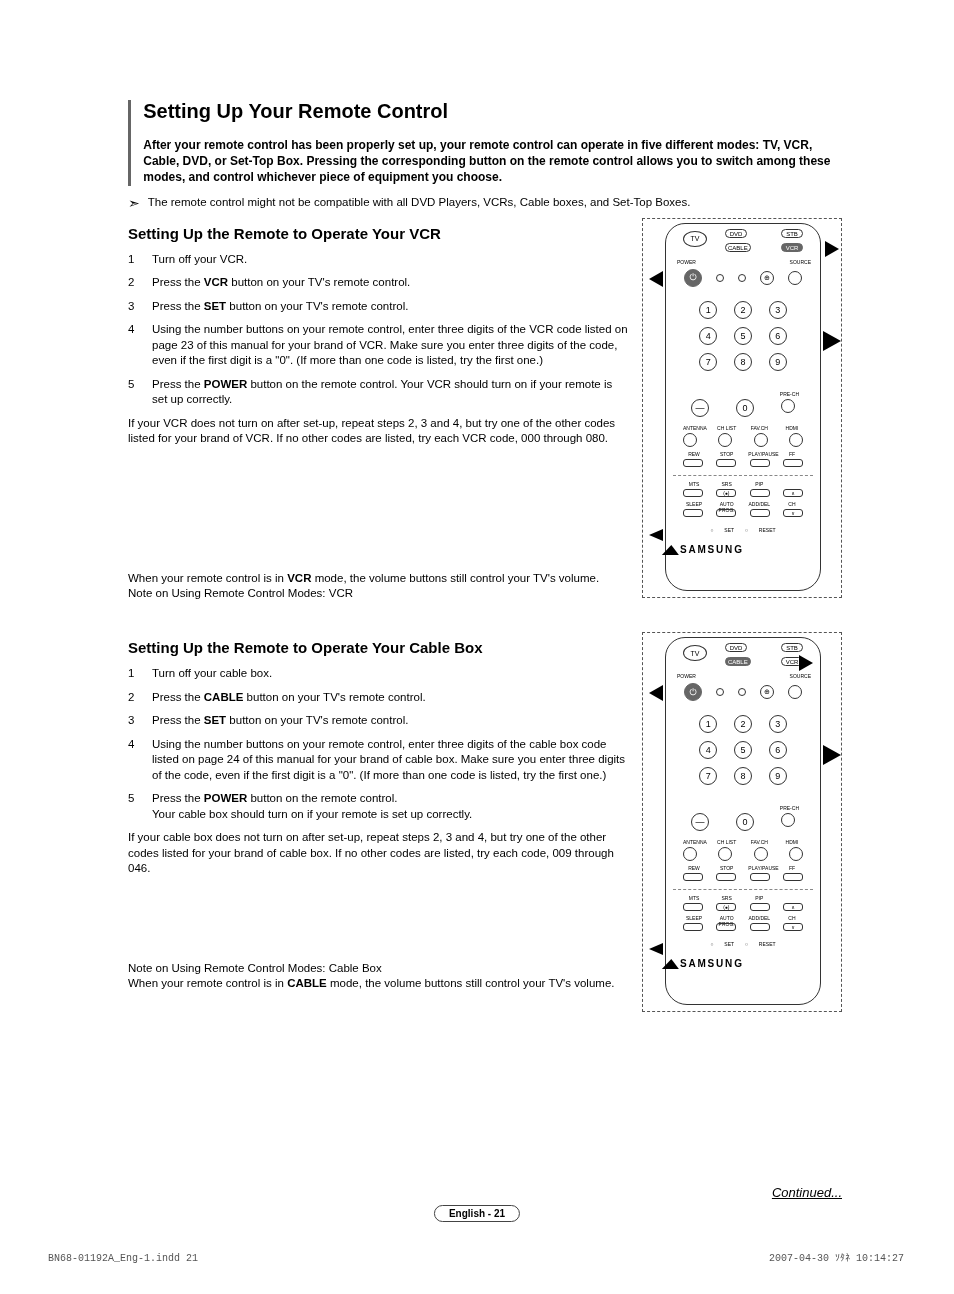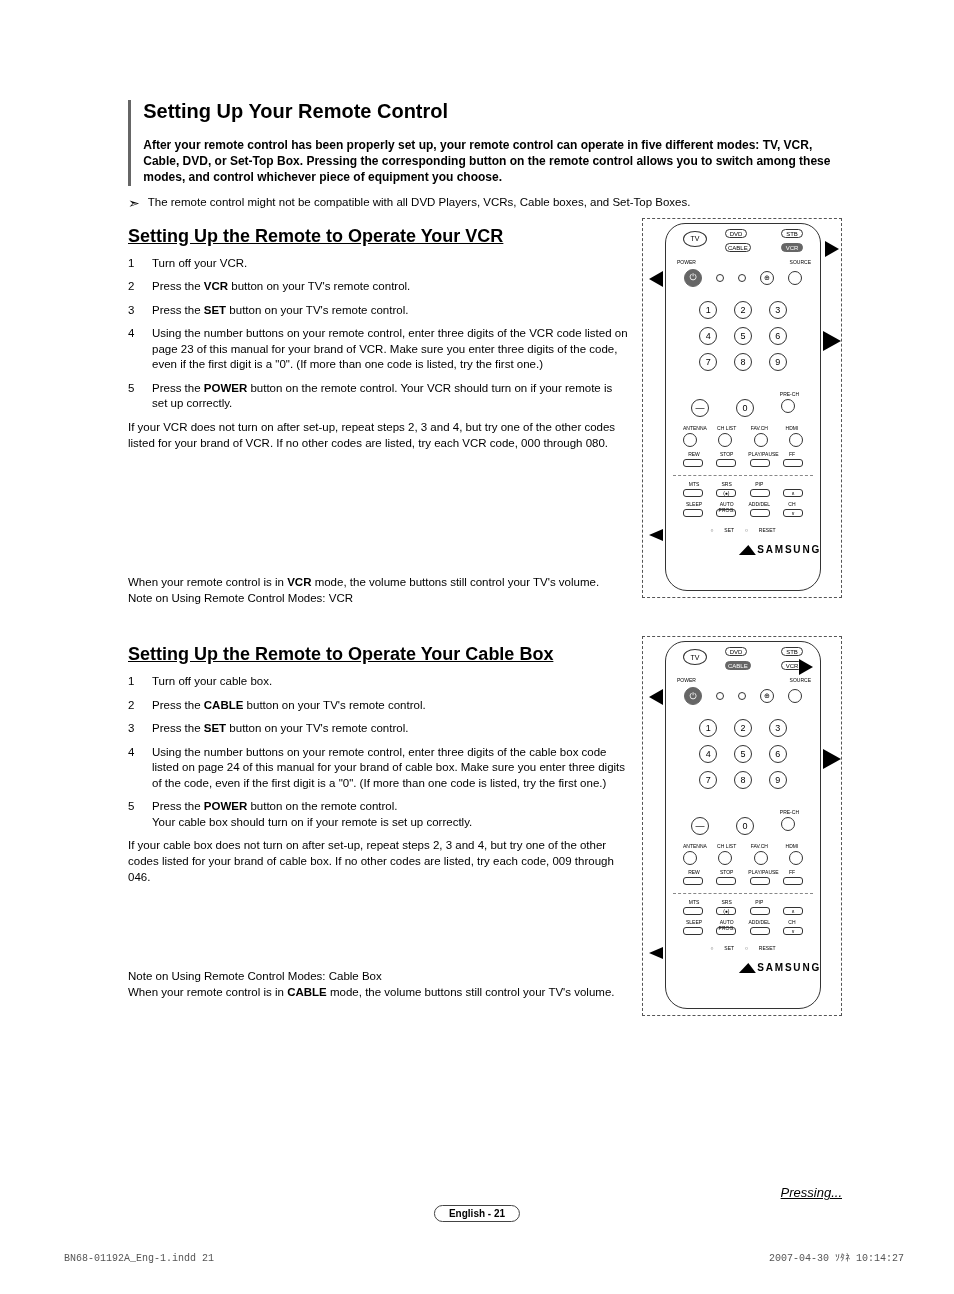--- a/index.html
+++ b/index.html
@@ -5,48 +5,48 @@
   * { box-sizing: border-box; margin: 0; padding: 0; }
   body { width: 954px; height: 1294px; background: #fff; font-family: Arial, Helvetica, sans-serif; color: #000; position: relative; }
   .page { padding: 100px 112px 0 128px; }
   .title-block { display: flex; align-items: center; margin-bottom: 10px; }
   .title-bar { width: 8px; background: #666; margin-right: 12px; align-self: stretch; }
   .title-text h1 { font-size: 20px; font-weight: bold; margin-bottom: 14px; }
   .intro { font-size: 12px; font-weight: bold; line-height: 1.35; }
   .note-line { font-size: 11.5px; margin: 10px 0 14px 0; display: flex; align-items: flex-start; }
   .note-line .arrow { font-size: 14px; margin-right: 8px; line-height: 1; }
   .section { margin-top: 6px; position: relative; }
-  .section-title { font-size: 18px; font-weight: bold; text-decoration: underline; margin-bottom: 8px; }
+  .section-title { font-size: 15px; font-weight: bold; margin-bottom: 8px; }
   .text-col { width: 500px; font-size: 11.5px; line-height: 1.35; }
   ol.steps { list-style: none; }
   ol.steps li { display: flex; margin-bottom: 8px; }
   ol.steps li .num { width: 24px; flex-shrink: 0; }
   .para { margin-top: 8px; }
   .note-para { margin-top: 10px; }
   .note-extra { margin-top: 124px; }
   .note-extra-2 { margin-top: 84px; }
   b { font-weight: bold; }
   .continued { position: absolute; right: 112px; bottom: 94px; font-style: italic; font-size: 13px; text-decoration: underline; }
   .pagenum { position: absolute; left: 50%; bottom: 72px; transform: translateX(-50%); font-size: 10px; font-weight: bold; border: 1px solid #444; border-radius: 10px; padding: 2px 14px; }
-  .imprint-left { position: absolute; left: 64px; bottom: 30px; font-size: 10px; font-family: "Courier New", monospace; color: #555; }
+  .imprint-left { position: absolute; left: 48px; bottom: 30px; font-size: 10px; font-family: "Courier New", monospace; color: #555; }
   .imprint-right { position: absolute; right: 50px; bottom: 30px; font-size: 10px; font-family: "Courier New", monospace; color: #555; }
   .remote-box { position: absolute; right: 0; top: -6px; width: 200px; height: 380px; border: 1.5px dashed #555; }
   .remote-box.second { height: 380px; }
   .remote { position: absolute; left: 22px; top: 4px; width: 156px; height: 368px; }
   .remote-outline { position: absolute; inset: 0; border: 1.5px solid #333; border-radius: 20px 20px 22px 22px; }
   .pill { border: 1px solid #333; border-radius: 5px; font-size: 6px; padding: 0 2px; min-width: 22px; height: 9px; line-height: 8px; text-align: center; }
   .oval { border: 1.5px solid #333; border-radius: 50%; font-size: 7px; width: 24px; height: 16px; display: flex; align-items: center; justify-content: center; background: #fff; }
   .circle { border: 1.5px solid #333; border-radius: 50%; width: 18px; height: 18px; display: flex; align-items: center; justify-content: center; font-size: 9px; background: #fff; }
   .circle.sm { width: 14px; height: 14px; font-size: 7px; }
   .lbl { font-size: 5px; text-align: center; position: absolute; }
   .tri { width: 0; height: 0; position: absolute; }
   .tri.left { border-top: 8px solid transparent; border-bottom: 8px solid transparent; border-left: 14px solid #000; }
   .tri.right { border-top: 8px solid transparent; border-bottom: 8px solid transparent; border-right: 14px solid #000; }
   .tri.leftbig { border-top: 10px solid transparent; border-bottom: 10px solid transparent; border-left: 18px solid #000; }
-  .logo-row { position: absolute; bottom: 36px; width: 100%; text-align: right; font-size: 10px; font-weight: bold; letter-spacing: 1.8px; font-family: Arial, sans-serif; }
+  .logo-row { position: absolute; bottom: 36px; width: 100%; text-align: left; font-size: 10px; font-weight: bold; letter-spacing: 1.8px; font-family: Arial, sans-serif; }
   .logo-swoosh { display: inline-block; width: 0; height: 0; border-bottom: 10px solid #000; border-left: 5px solid transparent; border-right: 12px solid transparent; transform: skewX(-24deg) translateY(2px); margin-right: -2px; }
   .small-row { position: absolute; width: 100%; display: flex; justify-content: space-around; align-items: center; }
   .tinypill { border: 1px solid #333; border-radius: 3px; width: 20px; height: 8px; font-size: 5px; text-align: center; line-height: 7px; }
   .tinylbl { font-size: 5px; text-align: center; width: 22px; }
   .divider { position: absolute; left: 8px; right: 8px; border-top: 1px dashed #888; }
   .dot { width: 8px; height: 8px; border: 1px solid #333; border-radius: 50%; }
   .numpad { position: absolute; top: 78px; left: 26px; width: 104px; display: grid; grid-template-columns: repeat(3, 1fr); row-gap: 8px; justify-items: center; }
   .bottomrow { position: absolute; top: 176px; left: 26px; width: 104px; display: flex; justify-content: space-between; }
   .row4btns { position: absolute; width: 120px; left: 18px; display: flex; justify-content: space-between; }
   .row4lbls { position: absolute; width: 120px; left: 18px; display: flex; justify-content: space-between; }
@@ -338,16 +338,16 @@
         <div class="logo-row"><span class="logo-swoosh"></span><span>SAMSUNG</span></div>
         <div class="tri right" style="top:48px; left:-16px;"></div>
         <div class="tri left" style="top:18px; right:-18px; transform:translateX(-26px);"></div>
         <div class="tri leftbig" style="top:108px; right:-20px;"></div>
         <div class="tri right" style="top:306px; left:-16px; border-top-width:6px;border-bottom-width:6px;border-left-width:12px;"></div>
       </div>
     </div>
   </div>
 </div>
 
-<div class="continued">Pressing...</div>
+<div class="continued">Continued...</div>
 <div class="pagenum">English - 21</div>
 <div class="imprint-left">BN68-01192A_Eng-1.indd   21</div>
 <div class="imprint-right">2007-04-30   ｿﾀﾈ 10:14:27</div>
 
 </body></html>

